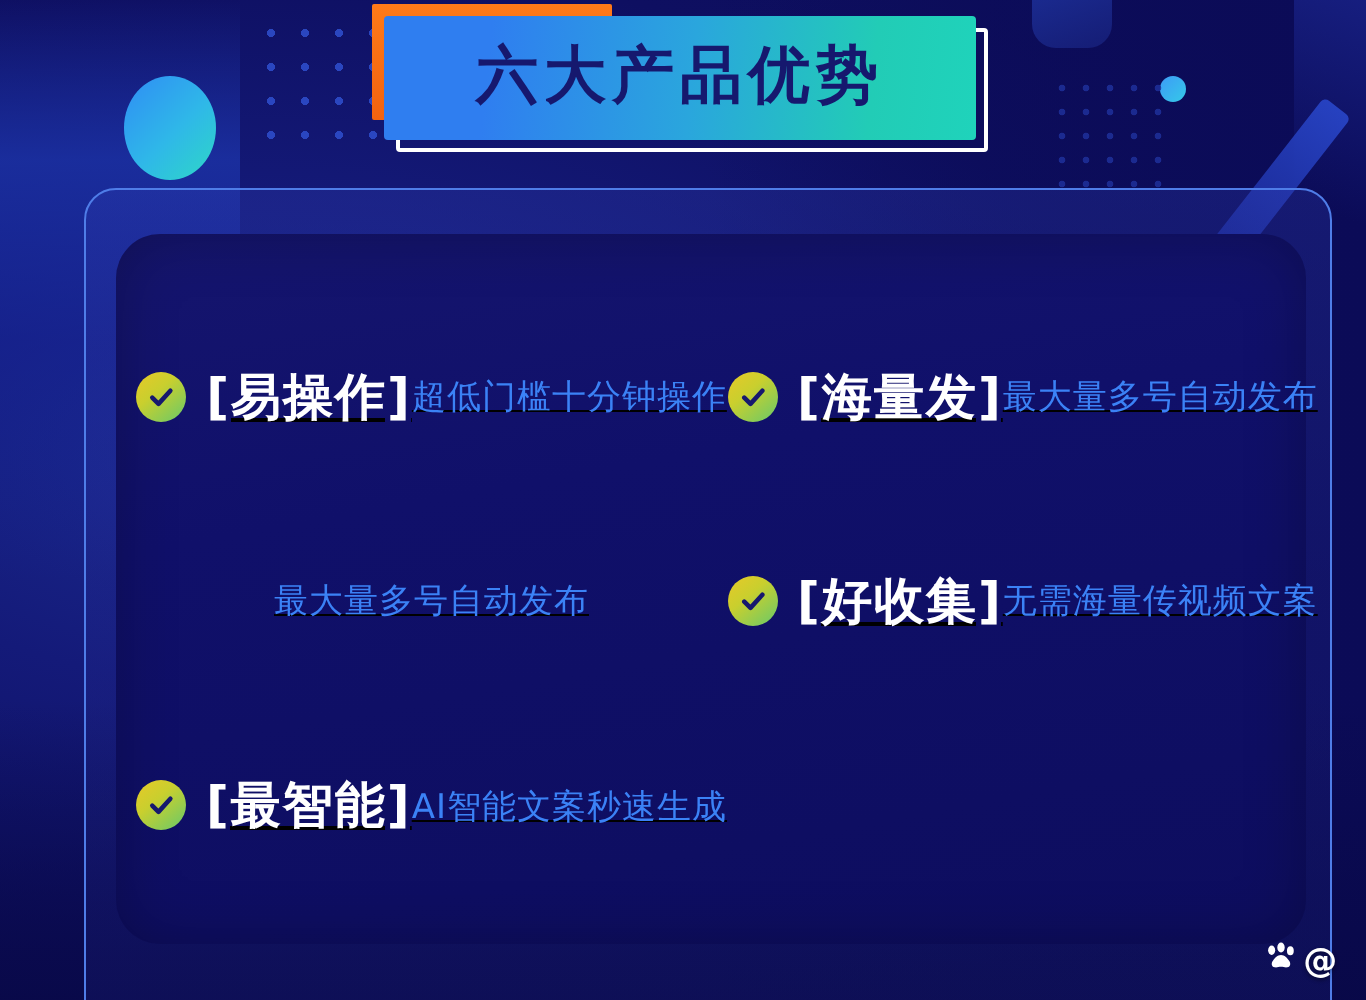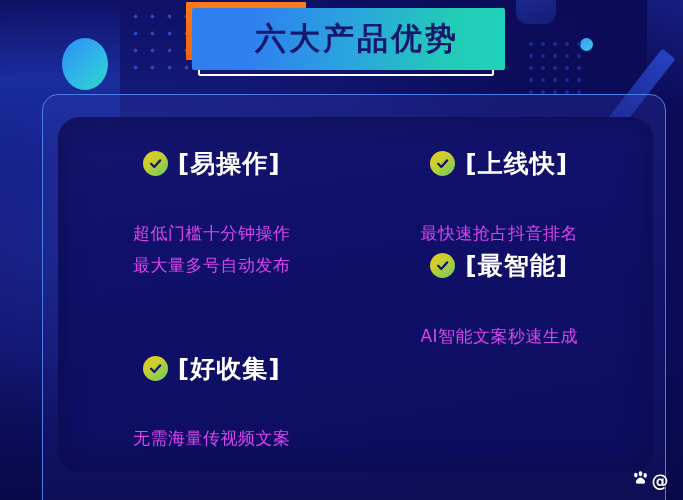--- a/index.html
+++ b/index.html
@@ -128,21 +128,20 @@
   }
   .title-banner {
     position: absolute;
     left: 6px; top: 6px;
     width: 296px; height: 62px;
     background: linear-gradient(96deg, #2f7ef0 0%, #2f7ef0 18%, #2aa6dd 52%, #22ccb6 82%, #1fd3bb 100%);
     border-radius: 2px;
     display: flex;
     align-items: center;
     justify-content: center;
-    padding-left: 17px;
   }
   .title-text {
     color: #16186e;
     font-size: 31px;
     font-weight: 700;
     letter-spacing: 3px;
     line-height: 1;
     white-space: nowrap;
     transform: translateY(-1px);
   }
@@ -172,24 +171,25 @@
     left: 58px; top: 117px;
     width: 595px; height: 355px;
     display: grid;
     grid-template-columns: 1fr 1fr;
     grid-template-rows: 1fr 1fr 1fr;
     padding: 26px 10px 22px 10px;
     box-sizing: border-box;
   }
   .feature {
     display: flex;
-    flex-direction: column;
-    align-items: center;
-    justify-content: space-between;
+    flex-direction: row;
+    align-items: center;
+    justify-content: center;
     padding-top: 8px;
+    text-decoration: underline;
   }
   .feature-head {
     display: flex;
     align-items: center;
     gap: 10px;
   }
   .check-badge {
     width: 25px; height: 25px;
     border-radius: 50%;
     background: linear-gradient(140deg, #e8c928 0%, #c9cf2e 40%, #67c96a 100%);
@@ -201,21 +201,21 @@
   .check-badge svg { display: block; }
   .feature-title {
     color: #ffffff;
     font-size: 25px;
     font-weight: 700;
     letter-spacing: 1px;
     line-height: 1;
     white-space: nowrap;
   }
   .feature-desc {
-    color: #d946ef;
+    color: #3b82f6;
     font-size: 17px;
     font-weight: 400;
     letter-spacing: 0.5px;
     margin-top: 1px;
     white-space: nowrap;
     text-align: center;
   }
 
   
   .watermark {
@@ -270,59 +270,59 @@
         <span class="check-badge">
           <svg width="15" height="15" viewBox="0 0 24 24">
               <path d="M5 12.5 L10 17.5 L19.5 7" fill="none" stroke="#16186e" stroke-width="3.6" stroke-linecap="round" stroke-linejoin="round"></path>
             </svg>
         </span>
         <span class="feature-title">[易操作]</span>
       </div>
       <div class="feature-desc">超低门槛十分钟操作</div>
     </div>
 
-
     <div class="feature">
       <div class="feature-head">
         <span class="check-badge">
           <svg width="15" height="15" viewBox="0 0 24 24">
               <path d="M5 12.5 L10 17.5 L19.5 7" fill="none" stroke="#16186e" stroke-width="3.6" stroke-linecap="round" stroke-linejoin="round"></path>
             </svg>
         </span>
-        <span class="feature-title">[上线快]</span>
+        <span class="feature-title">[海量发]</span>
       </div>
-      <div class="feature-desc">最快速抢占抖音排名</div>
-    </div>
-
-    <div class="feature">
       <div class="feature-desc">最大量多号自动发布</div>
+    </div>
+
+
+    <div class="feature">
+      <div class="feature-desc">最大量多号自动发布</div>
+    </div>
+
+    <div class="feature">
+      <div class="feature-head">
+        <span class="check-badge">
+          <svg width="15" height="15" viewBox="0 0 24 24">
+              <path d="M5 12.5 L10 17.5 L19.5 7" fill="none" stroke="#16186e" stroke-width="3.6" stroke-linecap="round" stroke-linejoin="round"></path>
+            </svg>
+        </span>
+        <span class="feature-title">[好收集]</span>
+      </div>
+      <div class="feature-desc">无需海量传视频文案</div>
     </div>
 
     <div class="feature">
       <div class="feature-head">
         <span class="check-badge">
           <svg width="15" height="15" viewBox="0 0 24 24">
               <path d="M5 12.5 L10 17.5 L19.5 7" fill="none" stroke="#16186e" stroke-width="3.6" stroke-linecap="round" stroke-linejoin="round"></path>
             </svg>
         </span>
         <span class="feature-title">[最智能]</span>
       </div>
       <div class="feature-desc">AI智能文案秒速生成</div>
-    </div>
-
-    <div class="feature">
-      <div class="feature-head">
-        <span class="check-badge">
-          <svg width="15" height="15" viewBox="0 0 24 24">
-              <path d="M5 12.5 L10 17.5 L19.5 7" fill="none" stroke="#16186e" stroke-width="3.6" stroke-linecap="round" stroke-linejoin="round"></path>
-            </svg>
-        </span>
-        <span class="feature-title">[好收集]</span>
-      </div>
-      <div class="feature-desc">无需海量传视频文案</div>
     </div>
 
   </div>
 
   <div class="watermark">
     <span class="wm-logo">
       <svg width="17" height="17" viewBox="0 0 24 24" fill="#ffffff">
         <ellipse cx="5.4" cy="7.2" rx="2.5" ry="3.3"></ellipse>
         <ellipse cx="12" cy="5.3" rx="2.6" ry="3.5"></ellipse>
         <ellipse cx="18.6" cy="7.6" rx="2.4" ry="3.2"></ellipse>

